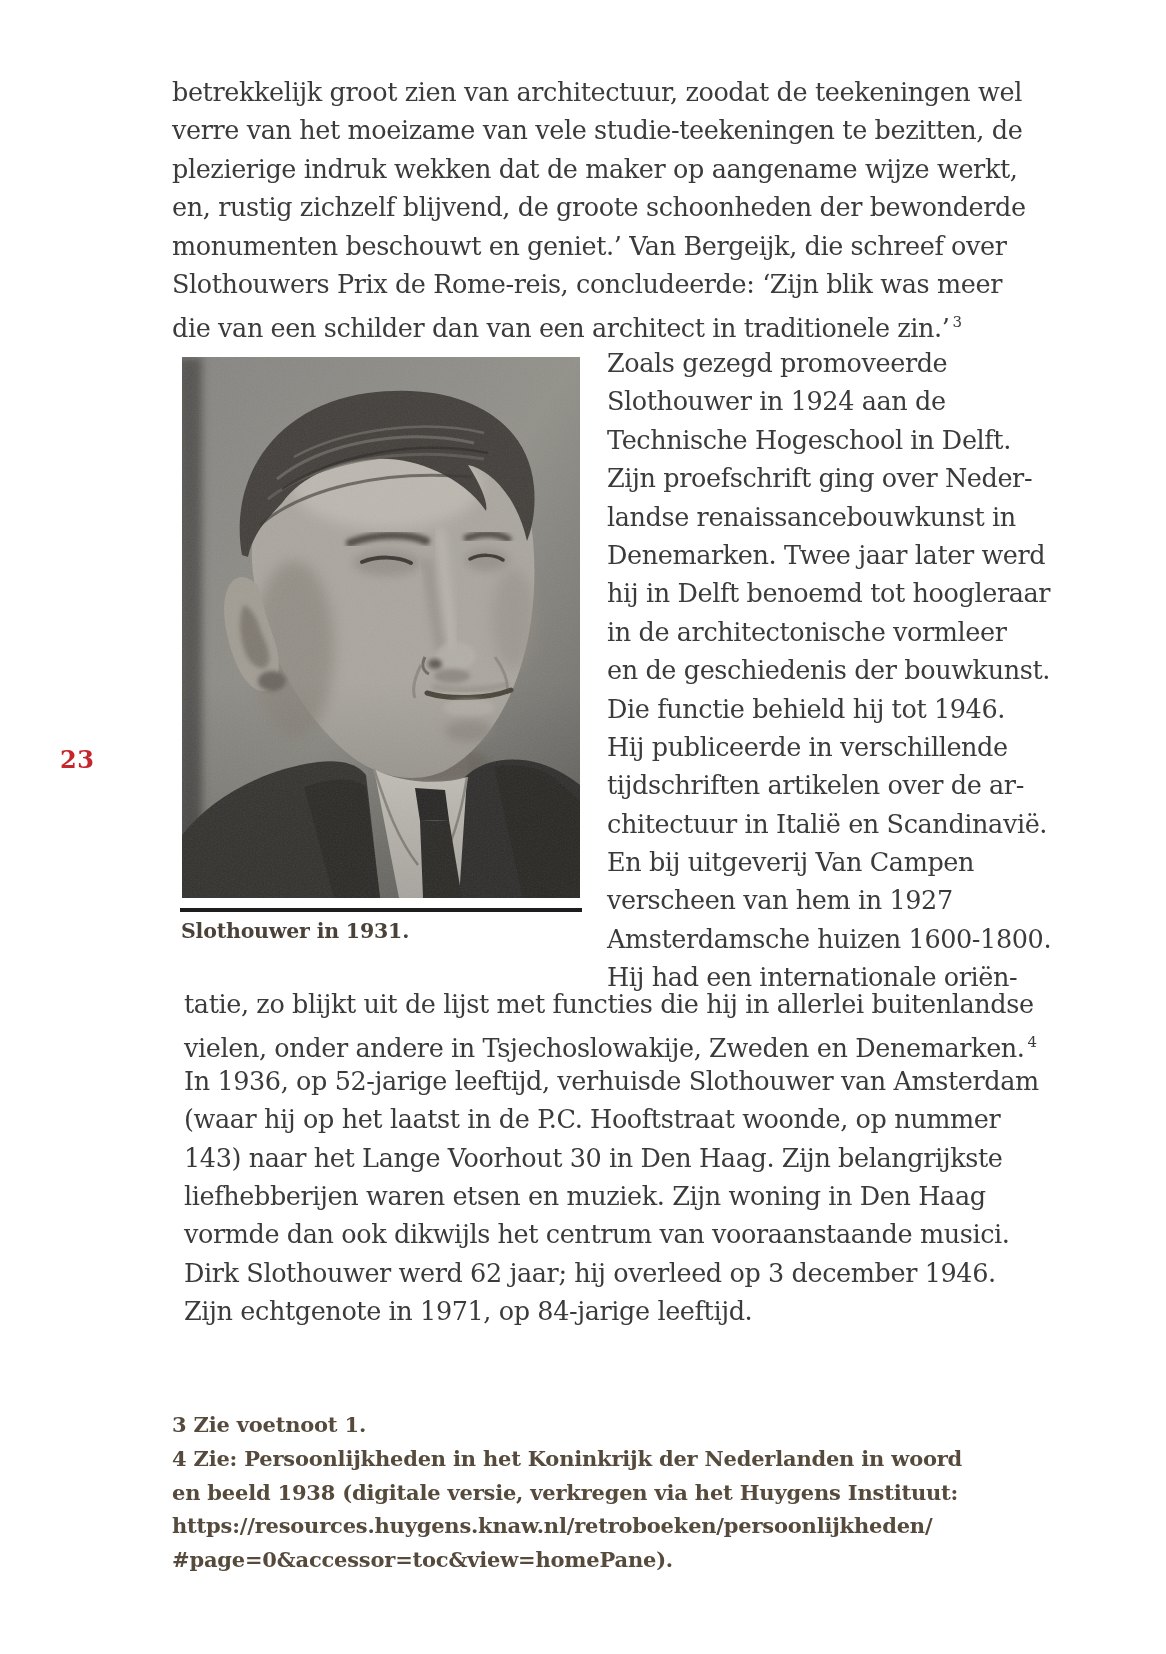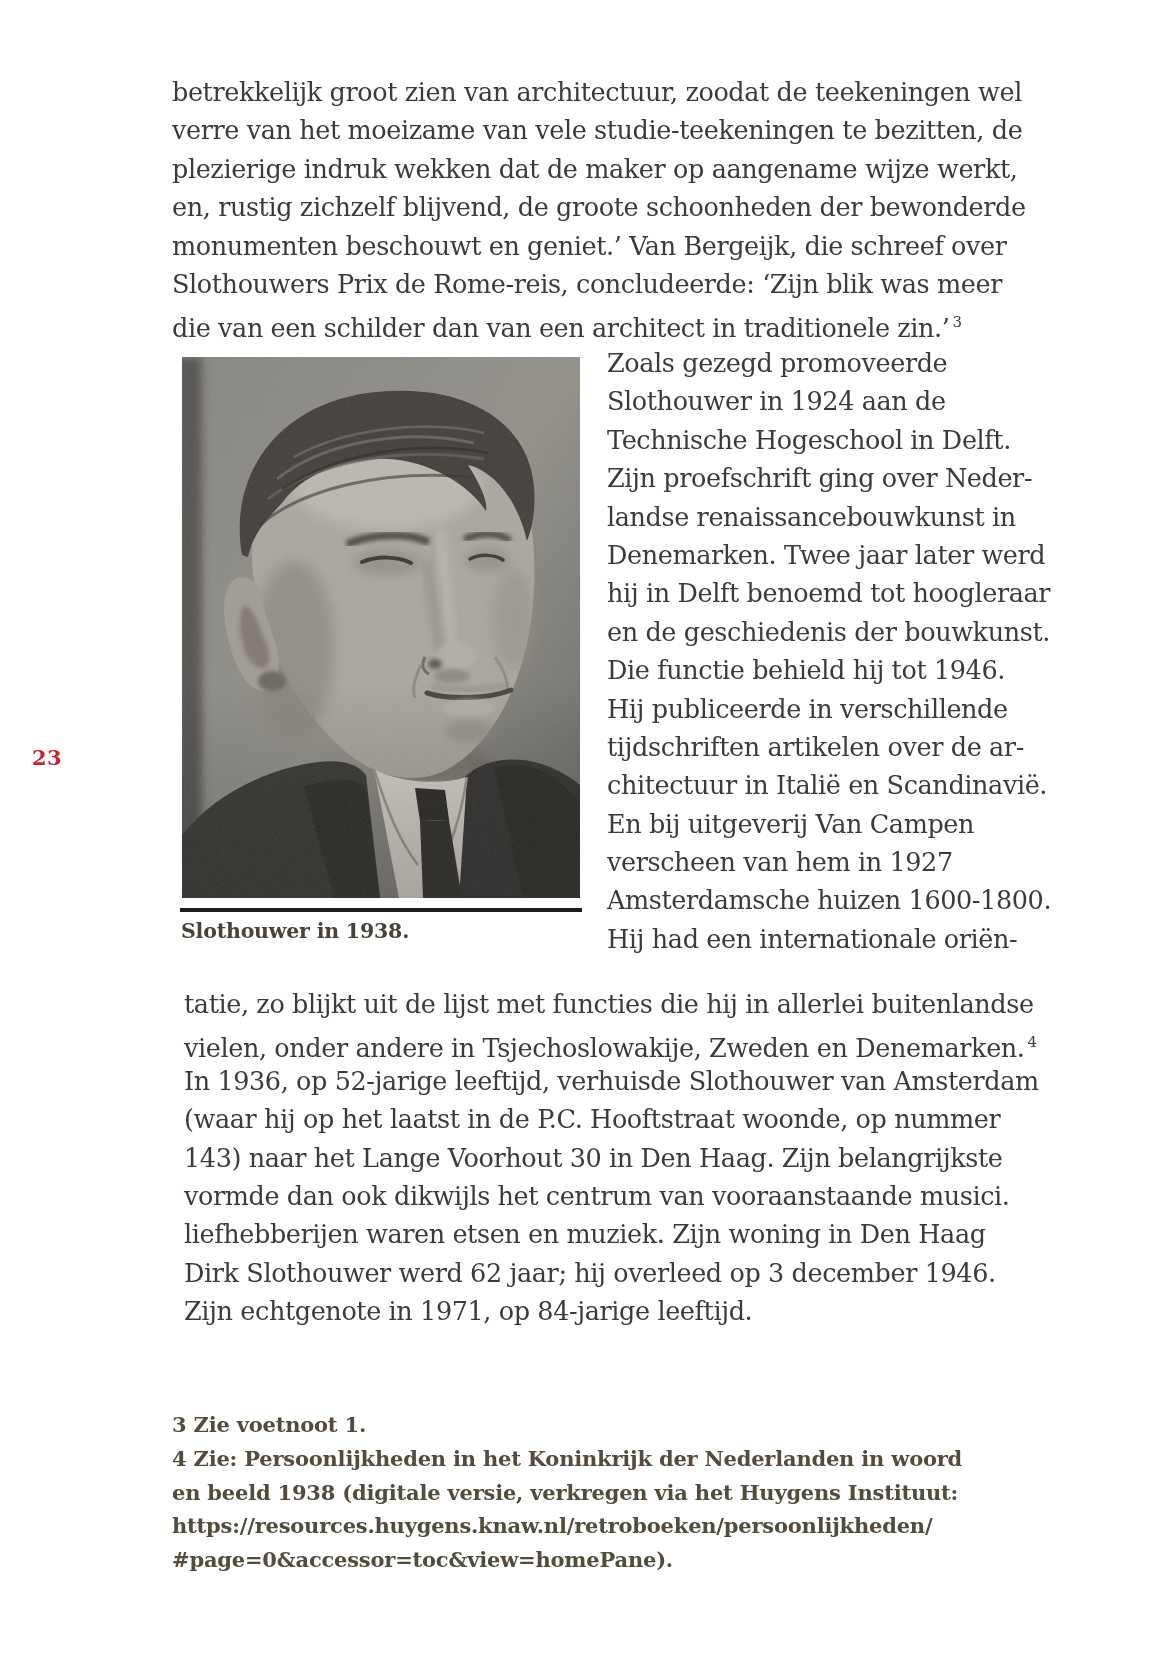--- a/index.html
+++ b/index.html
@@ -13,21 +13,21 @@
   .sup{font-size:15px;vertical-align:10px;letter-spacing:0;margin-left:3px;}
   #intro{left:172px;top:73px;}
   #column{left:607px;top:344px;}
   #bodytext{left:184px;top:985px;}
   #footnotes{
     left:172px;top:1408px;font-size:21px;line-height:33.8px;
     color:var(--foot,#554a3c);font-weight:bold;letter-spacing:-0.2px;
   }
   #footnotes .tline{height:33.8px;}
   .pagenum{
-    position:absolute;left:32px;top:745px;font-size:21px;font-weight:bold;
+    position:absolute;left:60px;top:745px;font-size:24px;font-weight:bold;
     color:var(--red,#c5262c);letter-spacing:0.5px;font-family:"DejaVu Serif", serif;
   }
   .photo{position:absolute;left:182px;top:357px;width:398px;height:541px;}
   .photo svg{display:block;}
   .photo-rule{position:absolute;left:180px;top:908px;width:402px;height:4px;background:var(--rule,#1d1d1d);}
   .caption{
     position:absolute;left:181px;top:919px;font-size:20.5px;font-weight:bold;
     color:var(--cap,#4a4138);letter-spacing:-0.2px;
   }
 </style>
@@ -138,49 +138,50 @@
       <path d="M 285,420 C 279,458 270,490 254,514" stroke="#9a958d" stroke-width="2.5" fill="none"></path>
       <path d="M 233,431 L 263,433 L 267,463 L 238,464 Z" fill="#2b2a28"></path>
       <path d="M 238,464 L 267,463 L 280,541 L 241,541 Z" fill="#302e2b"></path>
 
       <rect width="398" height="541" fill="url(#vign)"></rect>
       <rect width="398" height="541" filter="url(#fgrain)"></rect>
     </svg>
   </div>
 
   <div class="photo-rule"></div>
-  <div class="caption">Slothouwer in 1938.</div>
+  <div class="caption">Slothouwer in 1931.</div>
 
   <div id="column" class="textblock">
       <div class="tline"><span>Zoals gezegd promoveerde</span></div>
       <div class="tline"><span>Slothouwer in 1924 aan de</span></div>
       <div class="tline"><span>Technische Hogeschool in Delft.</span></div>
       <div class="tline"><span>Zijn proefschrift ging over Neder-</span></div>
       <div class="tline"><span>landse renaissancebouwkunst in</span></div>
       <div class="tline"><span>Denemarken. Twee jaar later werd</span></div>
       <div class="tline"><span>hij in Delft benoemd tot hoogleraar</span></div>
+      <div class="tline"><span>in de architectonische vormleer</span></div>
       <div class="tline"><span>en de geschiedenis der bouwkunst.</span></div>
       <div class="tline"><span>Die functie behield hij tot 1946.</span></div>
       <div class="tline"><span>Hij publiceerde in verschillende</span></div>
       <div class="tline"><span>tijdschriften artikelen over de ar-</span></div>
       <div class="tline"><span>chitectuur in Italië en Scandinavië.</span></div>
       <div class="tline"><span>En bij uitgeverij Van Campen</span></div>
       <div class="tline"><span>verscheen van hem in 1927</span></div>
       <div class="tline"><span class="it">Amsterdamsche huizen 1600-1800</span><span>.</span></div>
       <div class="tline"><span>Hij had een internationale oriën-</span></div>
     </div>
 
   <div id="bodytext" class="textblock">
       <div class="tline"><span>tatie, zo blijkt uit de lijst met functies die hij in allerlei buitenlandse</span></div>
       <div class="tline"><span>vielen, onder andere in Tsjechoslowakije, Zweden en Denemarken.</span><span class="sup">4</span></div>
       <div class="tline"><span>In 1936, op 52-jarige leeftijd, verhuisde Slothouwer van Amsterdam</span></div>
       <div class="tline"><span>(waar hij op het laatst in de P.C. Hooftstraat woonde, op nummer</span></div>
       <div class="tline"><span>143) naar het Lange Voorhout 30 in Den Haag. Zijn belangrijkste</span></div>
+      <div class="tline"><span>liefhebberijen waren etsen en muziek. Zijn woning in Den Haag</span></div>
       <div class="tline"><span>vormde dan ook dikwijls het centrum van vooraanstaande musici.</span></div>
-      <div class="tline"><span>liefhebberijen waren etsen en muziek. Zijn woning in Den Haag</span></div>
       <div class="tline"><span>Dirk Slothouwer werd 62 jaar; hij overleed op 3 december 1946.</span></div>
       <div class="tline"><span>Zijn echtgenote in 1971, op 84-jarige leeftijd.</span></div>
     </div>
 
   <div id="footnotes" class="textblock">
       <div class="tline"><span>3 Zie voetnoot 1.</span></div>
       <div class="tline"><span>4 Zie: </span><span class="it">Persoonlijkheden in het Koninkrijk der Nederlanden in woord</span></div>
       <div class="tline"><span class="it">en beeld 1938</span><span> (digitale versie, verkregen via het Huygens Instituut:</span></div>
       <div class="tline"><span>https://resources.huygens.knaw.nl/retroboeken/persoonlijkheden/</span></div>
       <div class="tline"><span>#page=0&amp;accessor=toc&amp;view=homePane).</span></div>

